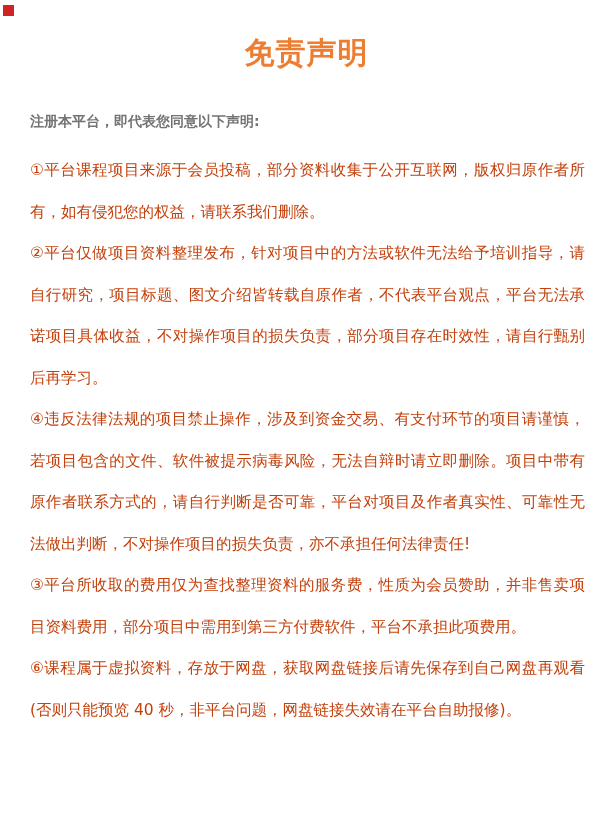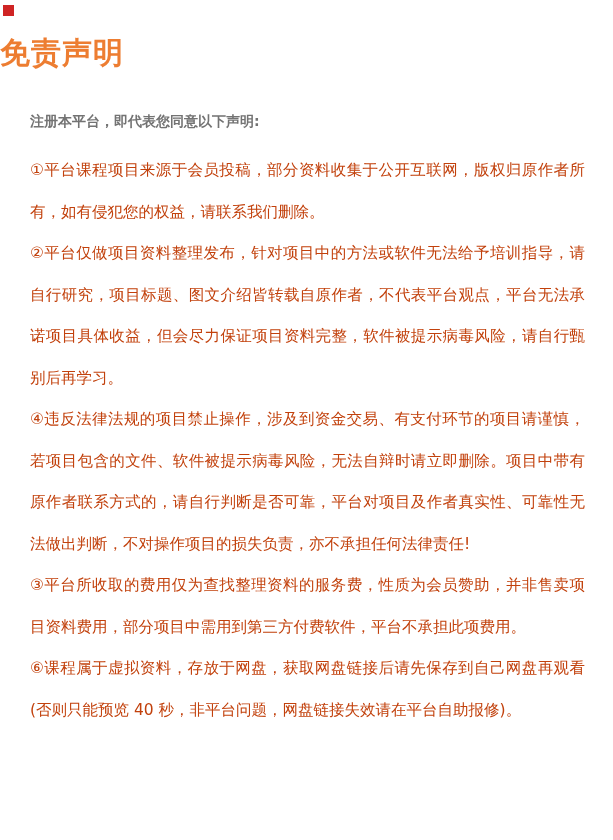--- a/index.html
+++ b/index.html
@@ -18,21 +18,21 @@
   .red-marker {
     position: absolute;
     left: 3px;
     top: 5px;
     width: 11px;
     height: 11px;
     background: #cf2424;
   }
   .doc-title {
     margin: 36px 0 0 0;
-    text-align: left;
+    text-align: center;
     font-size: 30px;
     line-height: 1.15;
     font-weight: bold;
     color: #ed7d31;
     letter-spacing: 1px;
   }
   .content {
     padding: 0 28px 0 30px;
   }
   .intro {
@@ -60,21 +60,21 @@
   <div class="red-marker"></div>
 
   <h1 class="doc-title">免责声明</h1>
 
   <div class="content">
 
     <p class="intro">注册本平台，即代表您同意以下声明:</p>
 
     <p class="para">①平台课程项目来源于会员投稿，部分资料收集于公开互联网，版权归原作者所有，如有侵犯您的权益，请联系我们删除。</p>
 
-    <p class="para">②平台仅做项目资料整理发布，针对项目中的方法或软件无法给予培训指导，请自行研究，项目标题、图文介绍皆转载自原作者，不代表平台观点，平台无法承诺项目具体收益，但会尽力保证项目资料完整，软件被提示病毒风险，请自行甄别后再学习。</p>
+    <p class="para">②平台仅做项目资料整理发布，针对项目中的方法或软件无法给予培训指导，请自行研究，项目标题、图文介绍皆转载自原作者，不代表平台观点，平台无法承诺项目具体收益，不对操作项目的损失负责，部分项目存在时效性，请自行甄别后再学习。</p>
 
     <p class="para">④违反法律法规的项目禁止操作，涉及到资金交易、有支付环节的项目请谨慎，若项目包含的文件、软件被提示病毒风险，无法自辩时请立即删除。项目中带有原作者联系方式的，请自行判断是否可靠，平台对项目及作者真实性、可靠性无法做出判断，不对操作项目的损失负责，亦不承担任何法律责任!</p>
 
     <p class="para">③平台所收取的费用仅为查找整理资料的服务费，性质为会员赞助，并非售卖项目资料费用，部分项目中需用到第三方付费软件，平台不承担此项费用。</p>
 
 
     <p class="para">⑥课程属于虚拟资料，存放于网盘，获取网盘链接后请先保存到自己网盘再观看 (否则只能预览 40 秒，非平台问题，网盘链接失效请在平台自助报修)。</p>
 
   </div>
 

